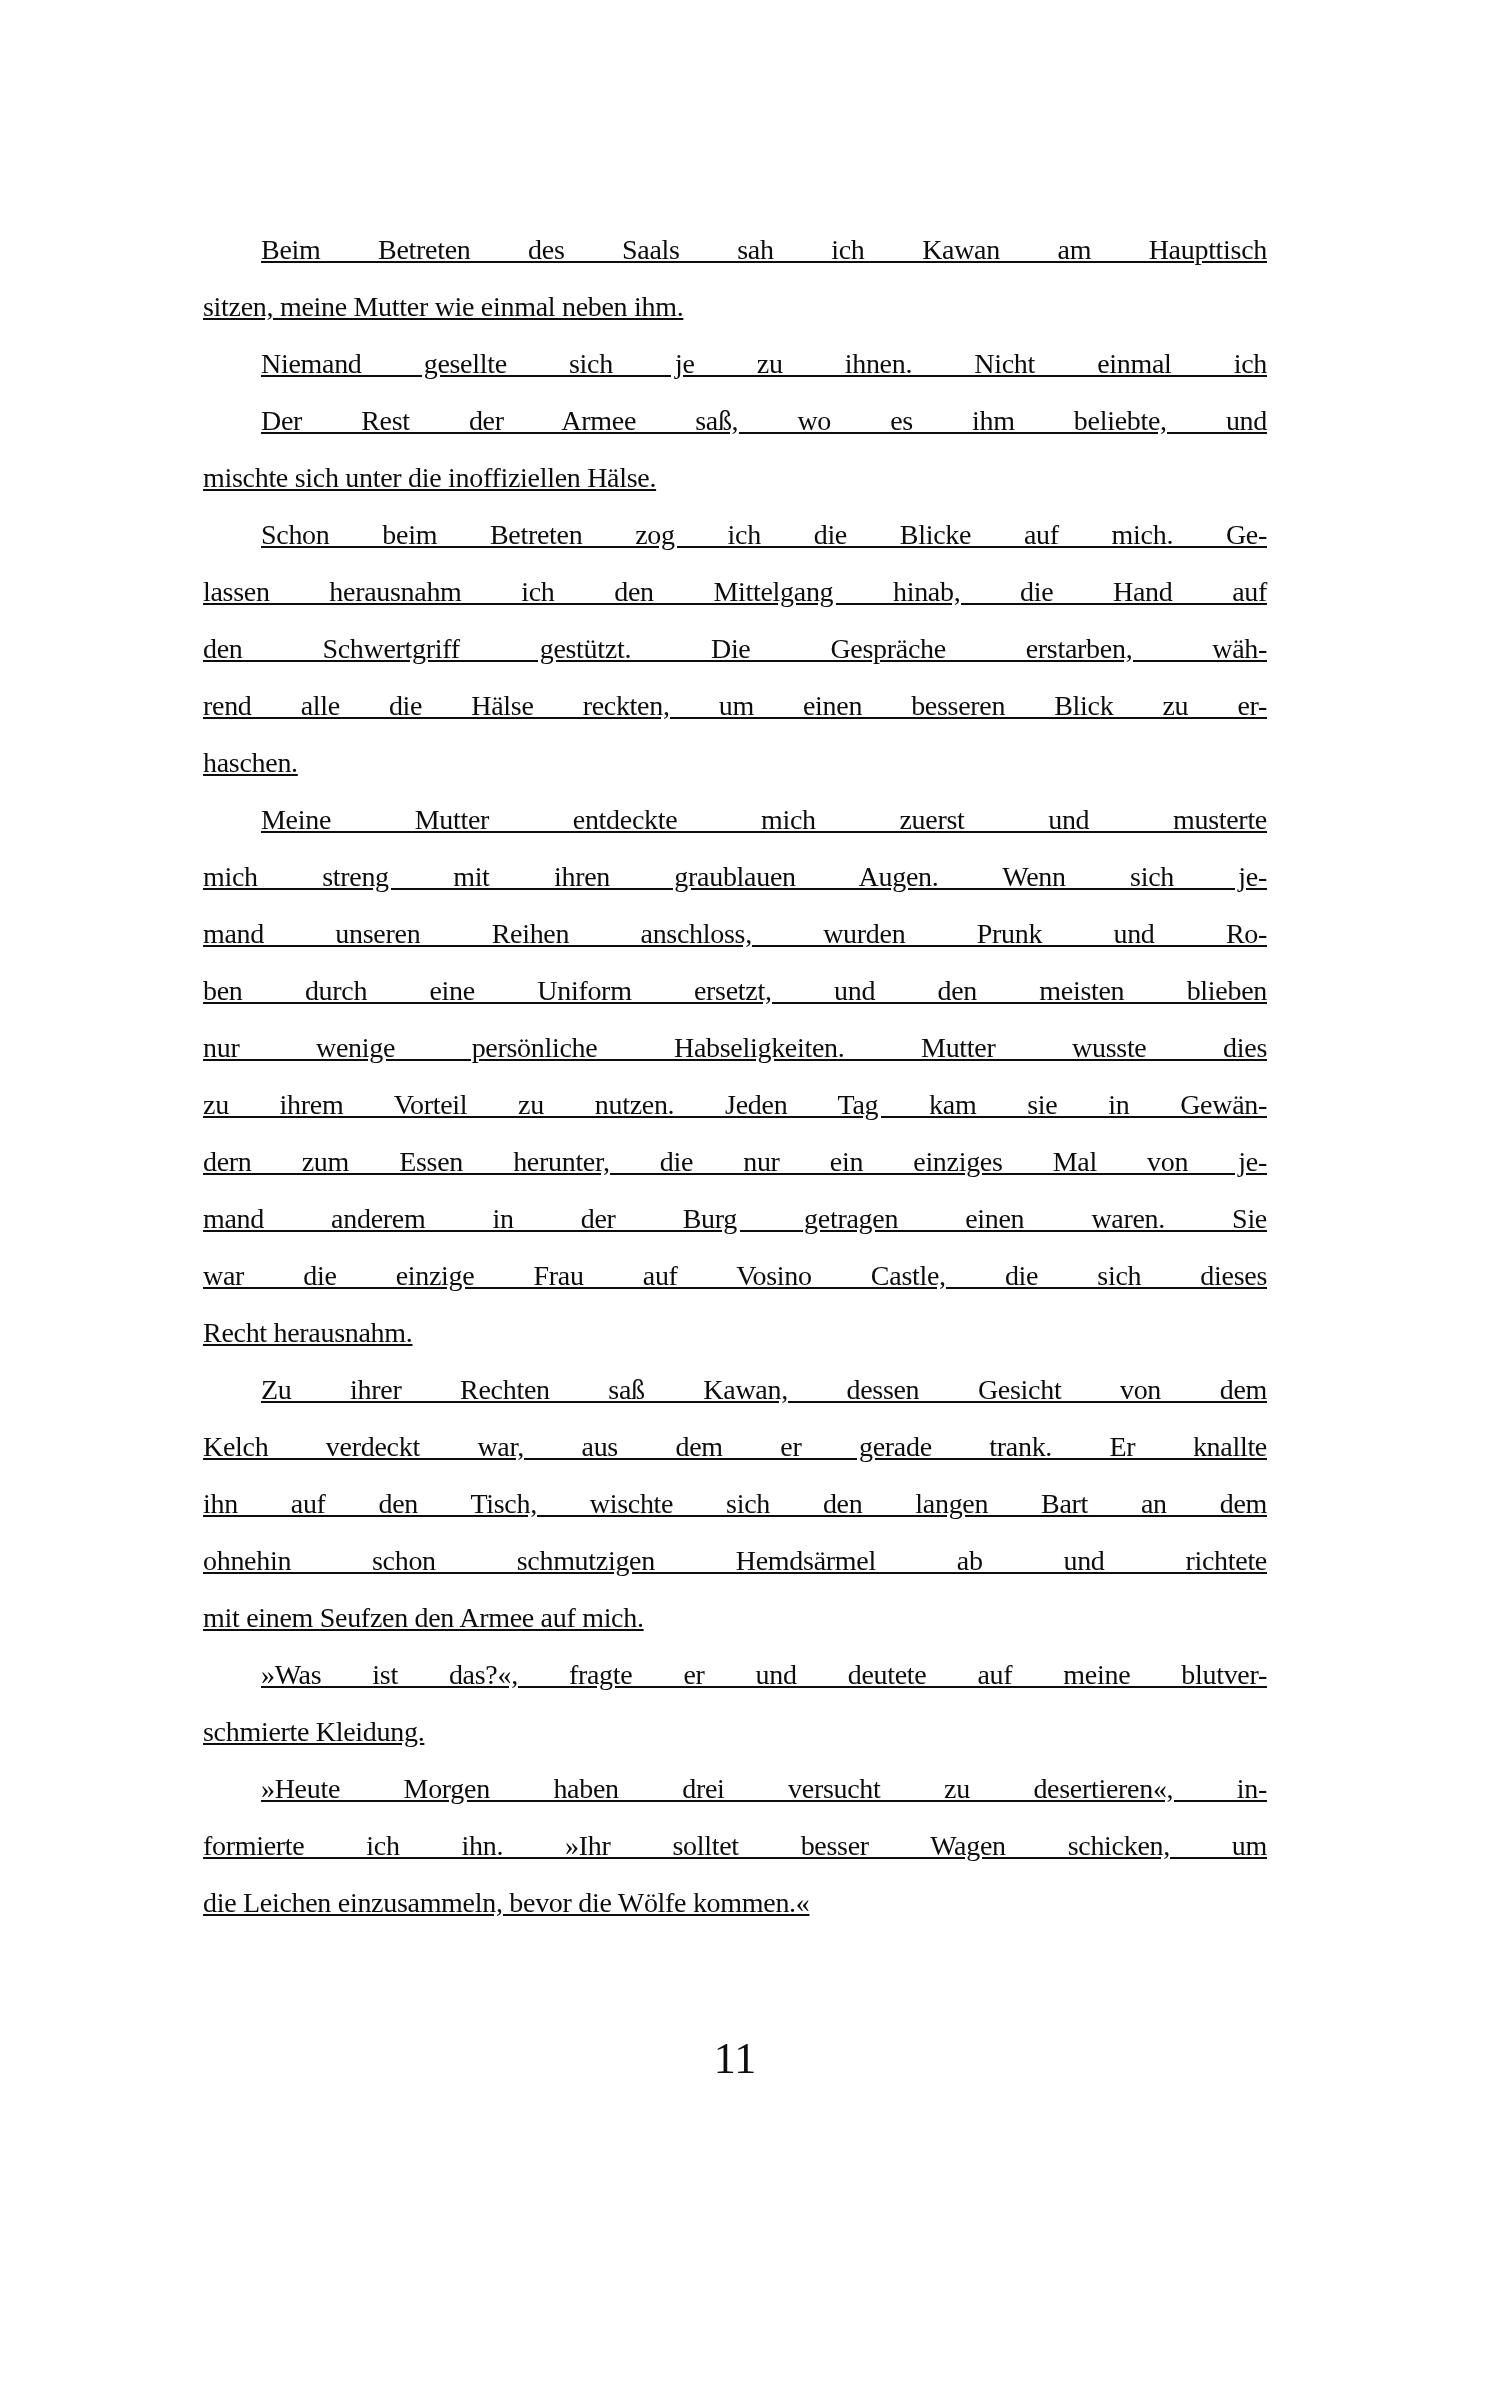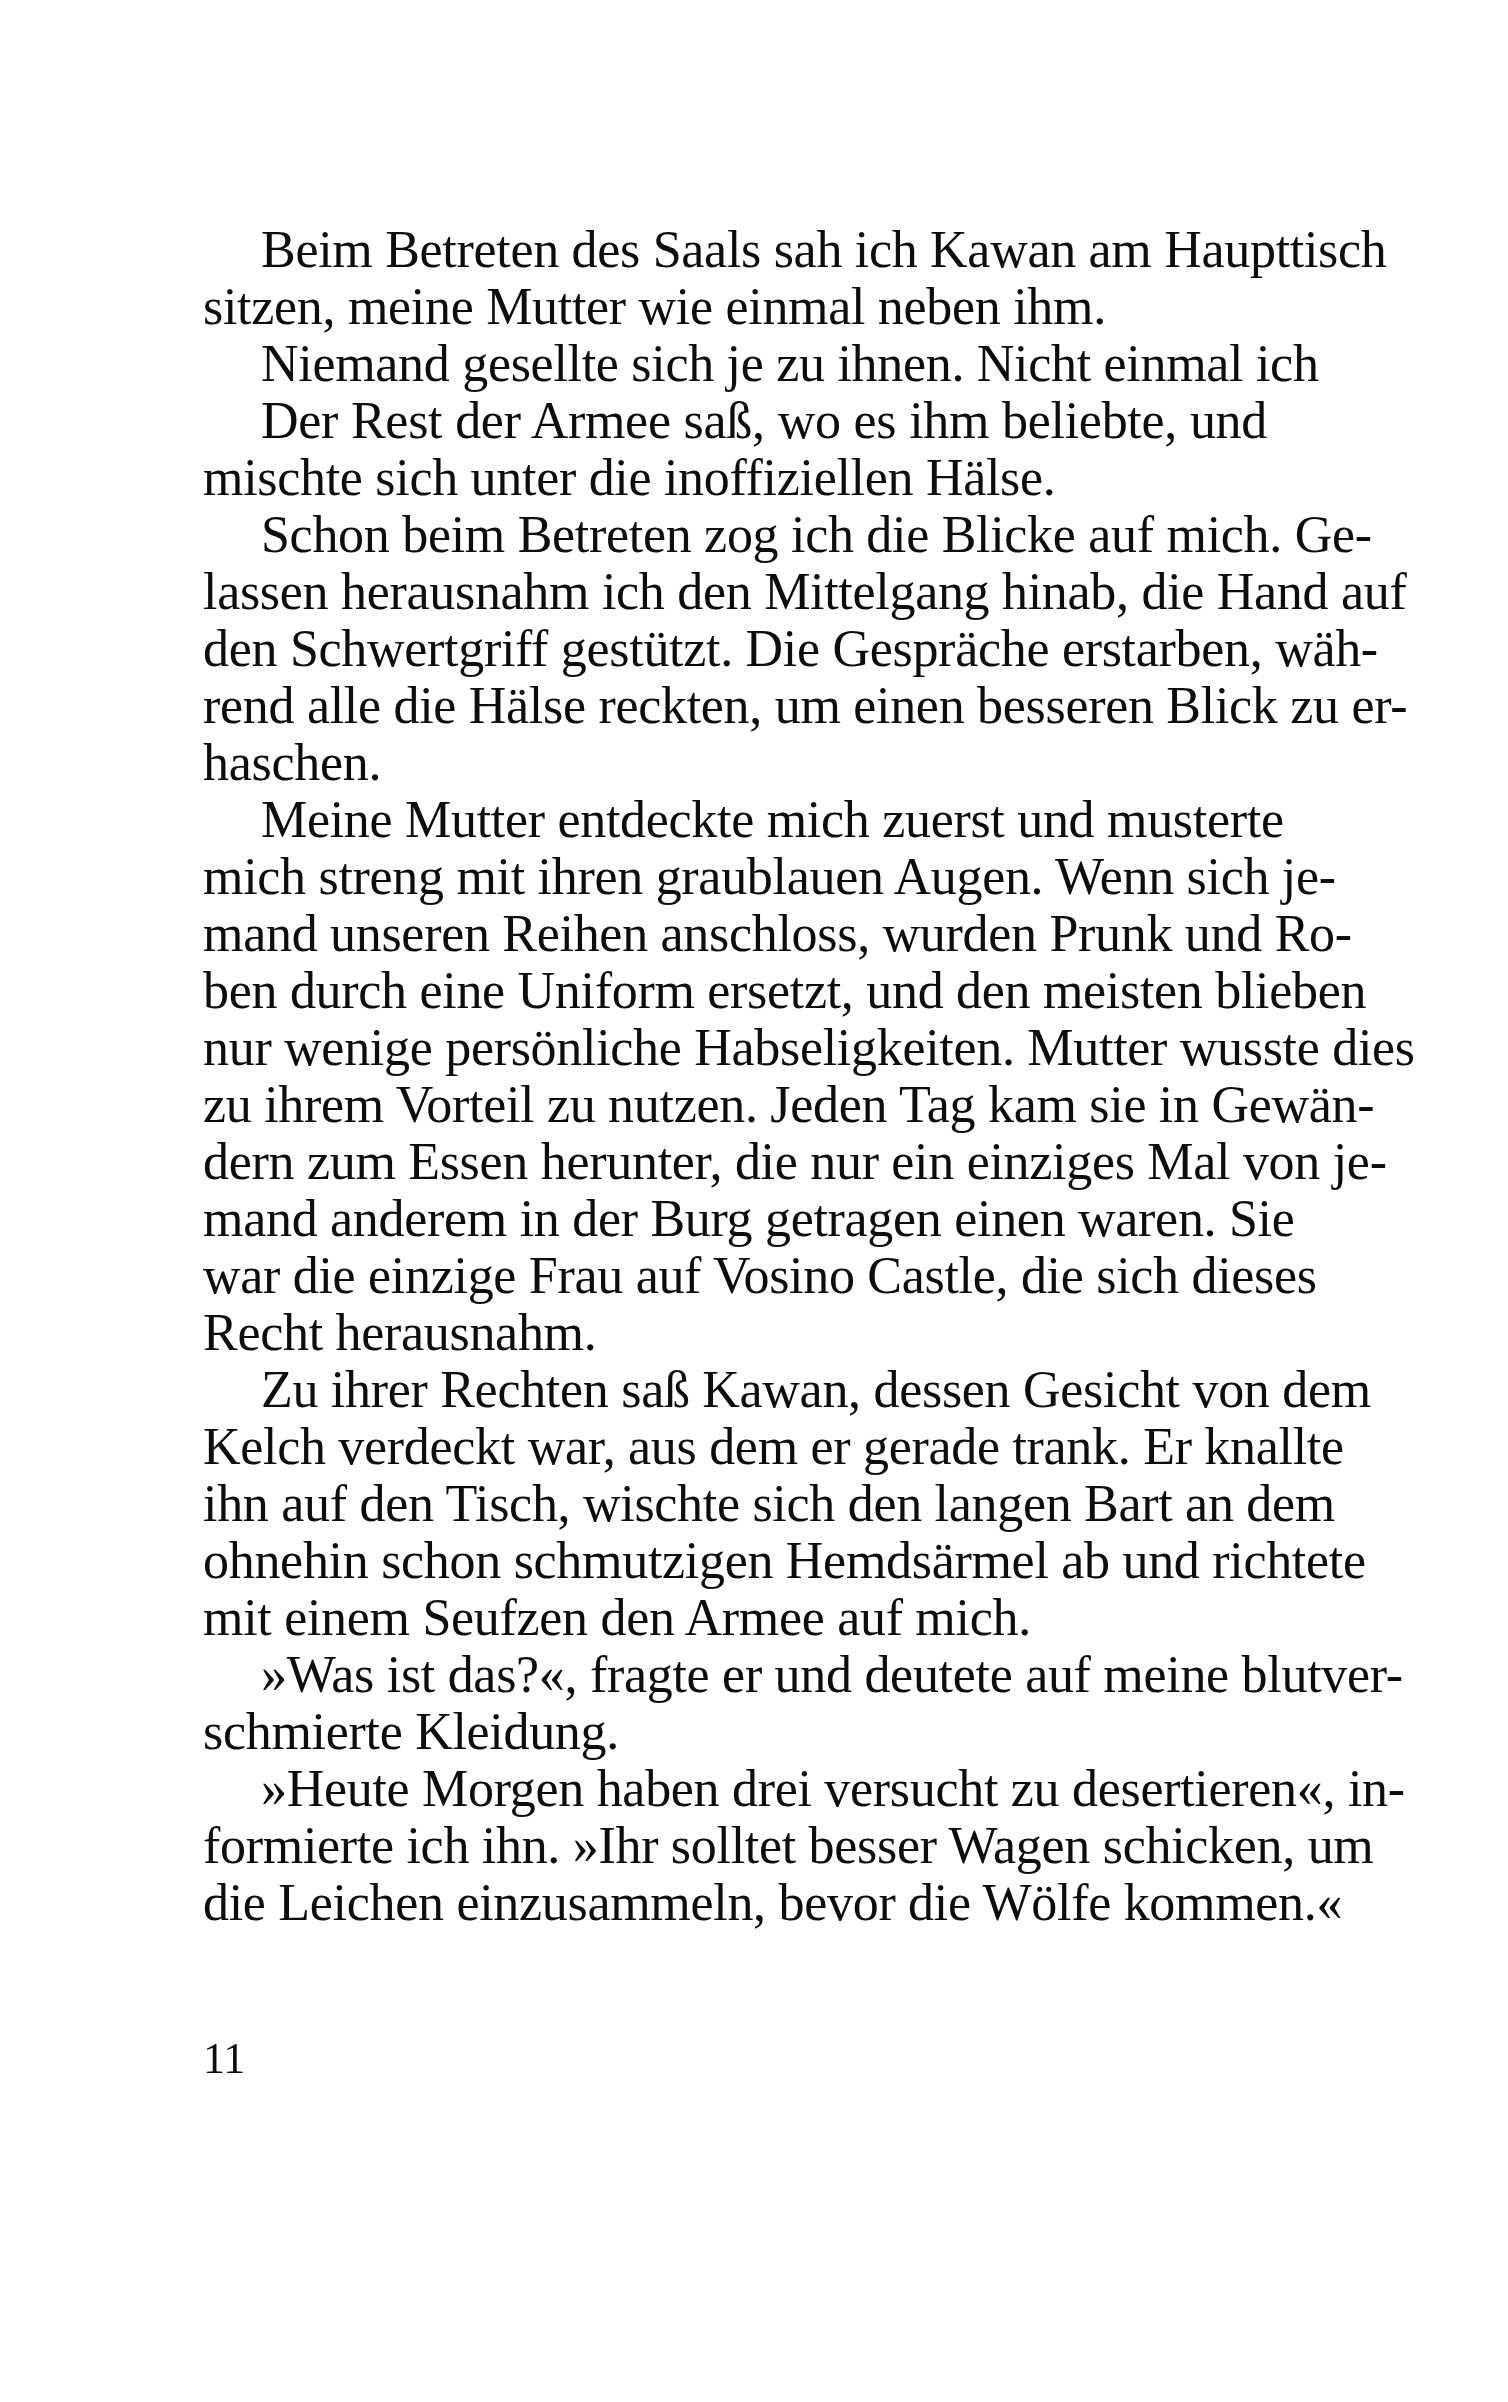--- a/index.html
+++ b/index.html
@@ -18,23 +18,24 @@
     background: #ffffff;
     overflow: hidden;
     font-family: "Liberation Serif", "DejaVu Serif", serif;
     color: #0d0d0d;
   }
   .text-block {
     position: absolute;
     left: 203px;
     top: 221px;
     width: 1064px;
-    font-size: 52px;
+    font-size: 28px;
     line-height: 57px;
     letter-spacing: -0.3px;
+    text-decoration: underline;
   }
   .para {
     margin: 0;
     padding: 0;
   }
   .line {
     white-space: nowrap;
     text-align: justify;
     text-align-last: justify;
   }
@@ -42,21 +43,21 @@
     padding-left: 58px;
   }
   .line.last {
     text-align-last: left;
   }
   .folio {
     position: absolute;
     left: 203px;
     top: 2037px;
     width: 1064px;
-    text-align: left;
+    text-align: center;
     font-size: 44px;
     line-height: 44px;
   }
 </style>
 </head>
 <body>
 
 <div class="book-page">
   <main class="text-block" id="text-block">
       <div class="para">

